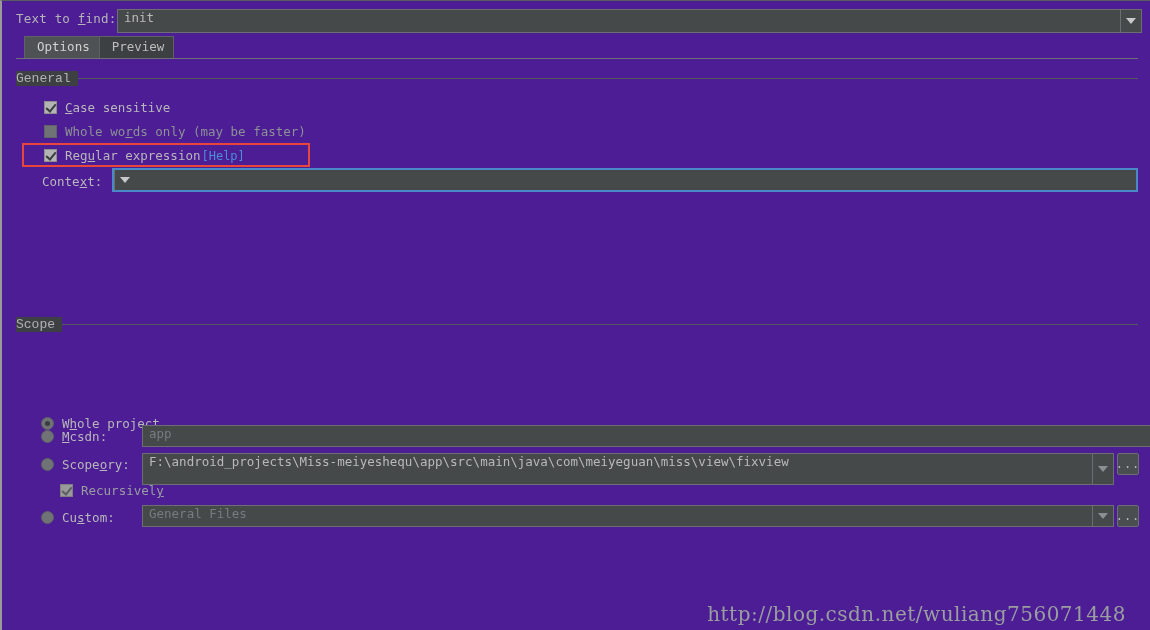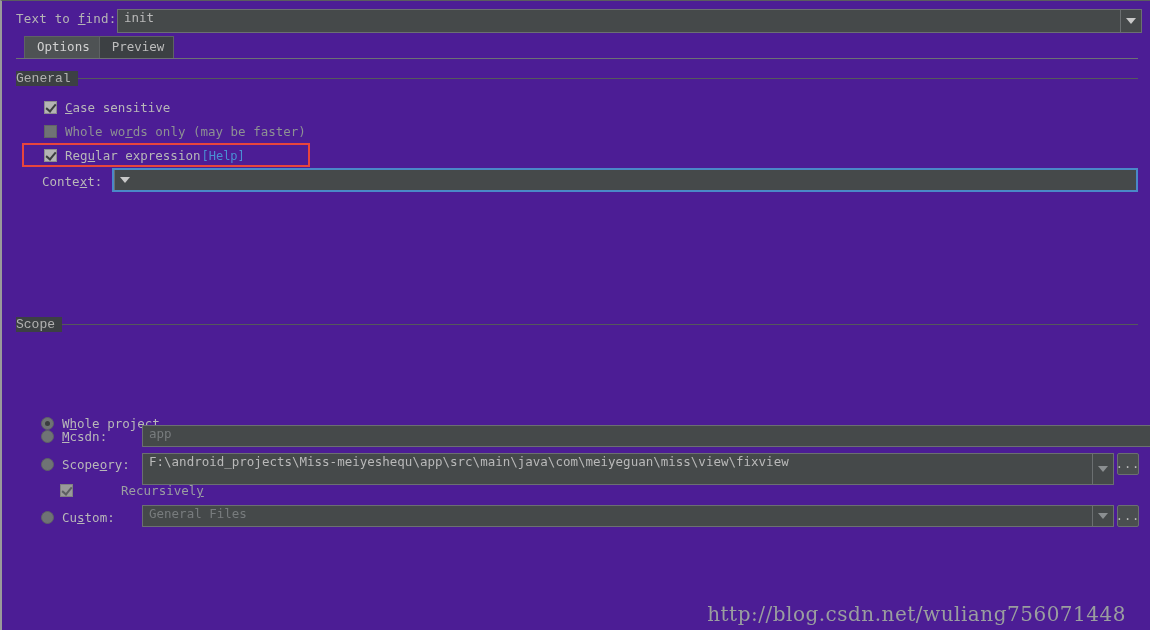--- a/index.html
+++ b/index.html
@@ -306,21 +306,21 @@
     <span class="ctl-label"><span>Scope</span><span class="u">o</span><span>ry:</span></span>
   </div>
   <div class="combo" style="left:140px; top:452px; width:972px; height:32px;">
     <div class="val">F:\android_projects\Miss-meiyeshequ\app\src\main\java\com\meiyeguan\miss\view\fixview</div>
     <div class="arrowbtn">
       <span class="tri dim"></span>
     </div>
   </div>
   <div class="sqbtn" style="left:1115px; top:452px; width:22px; height:22px;">...</div>
 
-  <div class="ctl" style="left:58px; top:482px;gap:40px;">
+  <div class="ctl" style="left:58px; top:482px;">
     <span class="cbox checked disabled"></span>
     <span class="ctl-label dim2"><span>Recursivel</span><span class="u">y</span><span></span></span>
   </div>
 
   <div class="ctl" style="left:39px; top:509px;">
     <span class="radio"></span>
     <span class="ctl-label"><span>Cu</span><span class="u">s</span><span>tom:</span></span>
   </div>
   <div class="combo" style="left:140px; top:504px; width:972px; height:22px;">
     <div class="val placeholder">General Files</div>

